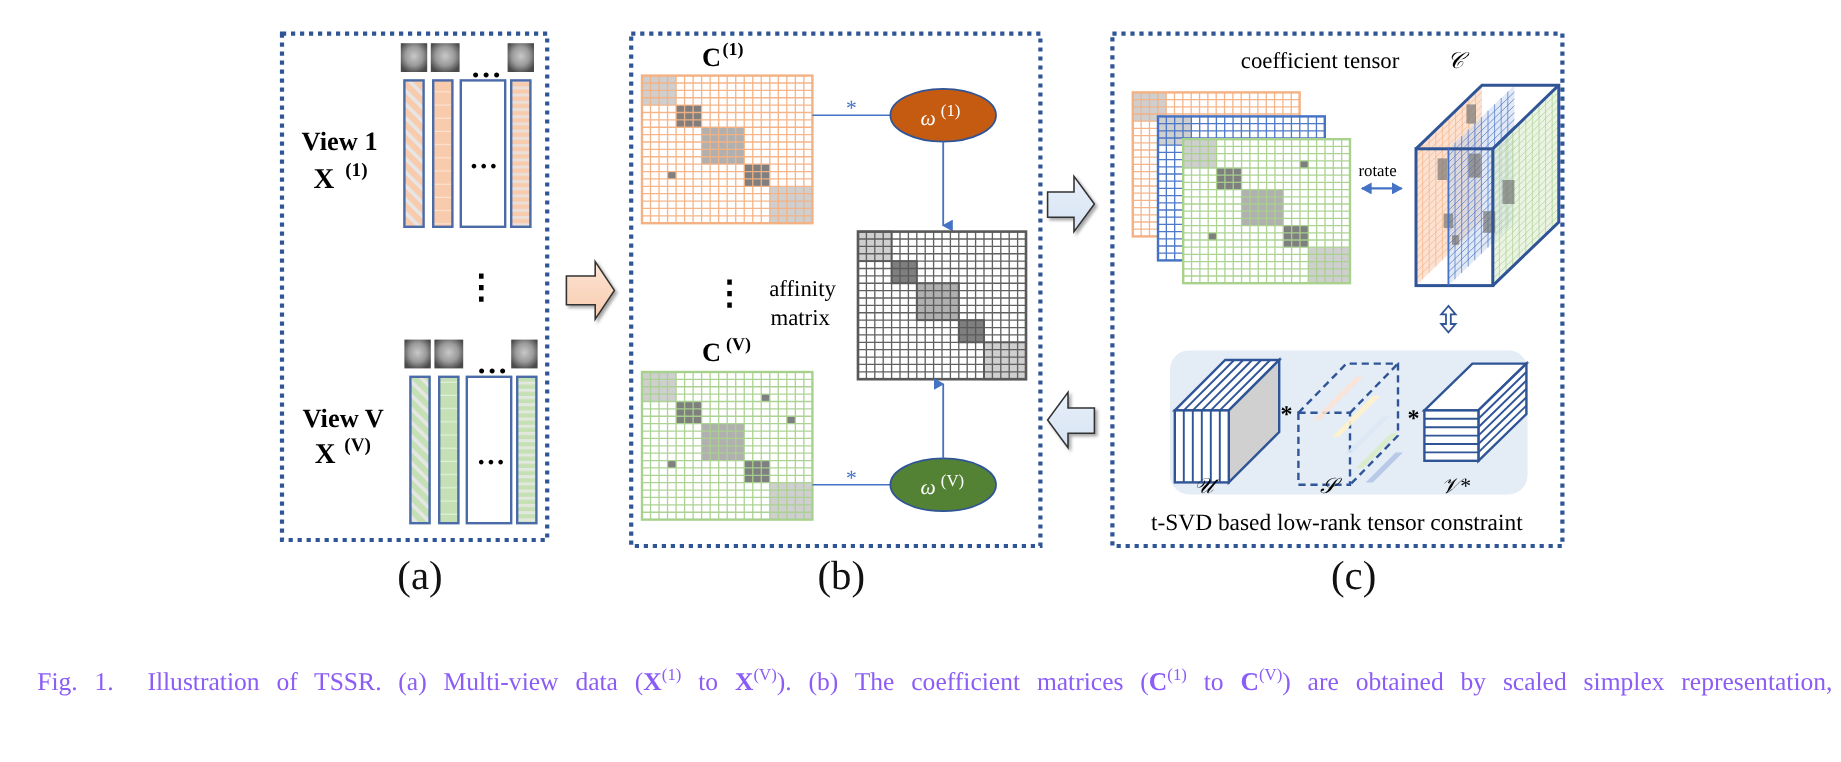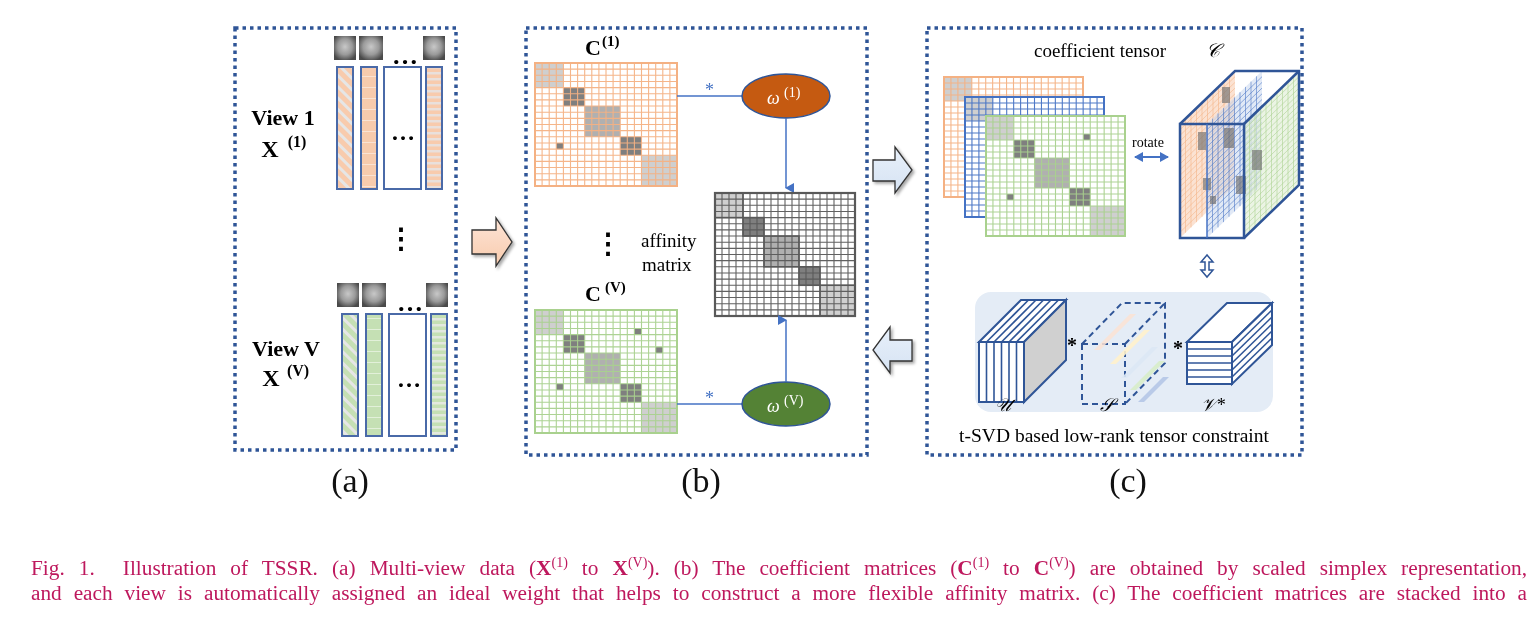--- a/index.html
+++ b/index.html
@@ -1,21 +1,21 @@
 <!DOCTYPE html>
 <html><head>
 <meta charset="utf-8">
 <style>
   html, body { margin:0; padding:0; background:#ffffff; }
   body { width:1534px; height:635px; position:relative; overflow:hidden;
          font-family:"Liberation Serif", "DejaVu Serif", serif; color:#111; }
   #fig { position:absolute; left:0; top:0; }
   .panel-label { position:absolute; font-size:34px; text-align:center; width:120px; }
   .caption { position:absolute; left:31px; top:556px; width:1496px; font-size:21.3px;
-             line-height:24.5px; text-align:justify; color:#be185d; }
+             line-height:24.5px; text-align:justify; color:#8b5cf6; }
   .caption .line { display:block; white-space:nowrap; }
   .caption .line.j { text-align:justify; text-align-last:justify; }
   .caption b { font-weight:bold; }
   .caption sup { font-size:14px; vertical-align:8px; line-height:0; }
   .caption i { font-style:italic; }
   .svgtext { font-family:"Liberation Serif", "DejaVu Serif", serif; }
 </style>
 </head>
 <body>
 
@@ -305,14 +305,13 @@
     <text class="svgtext" x="1114" y="442" font-size="19.5" text-anchor="middle">t-SVD based low-rank tensor constraint</text>
   </g>
 </svg>
 
 <div class="panel-label" style="left:290px; top:462px;">(a)</div>
 <div class="panel-label" style="left:641px; top:462px;">(b)</div>
 <div class="panel-label" style="left:1068px; top:462px;">(c)</div>
 
 <div class="caption">
   <span class="line j"><span>Fig. 1.</span>&nbsp; <span>Illustration of TSSR. (a) Multi-view data (</span><b>X</b><sup>(1)</sup> <span>to</span> <b>X</b><sup>(V)</sup><span>). (b) The coefficient matrices (</span><b>C</b><sup>(1)</sup> <span>to</span> <b>C</b><sup>(V)</sup><span>) are obtained by scaled simplex representation,</span></span>
-  <span class="line j">and each view is automatically assigned an ideal weight that helps to construct a more flexible affinity matrix. (c) The coefficient matrices are stacked into a</span>
 </div>
 
 </body></html>

